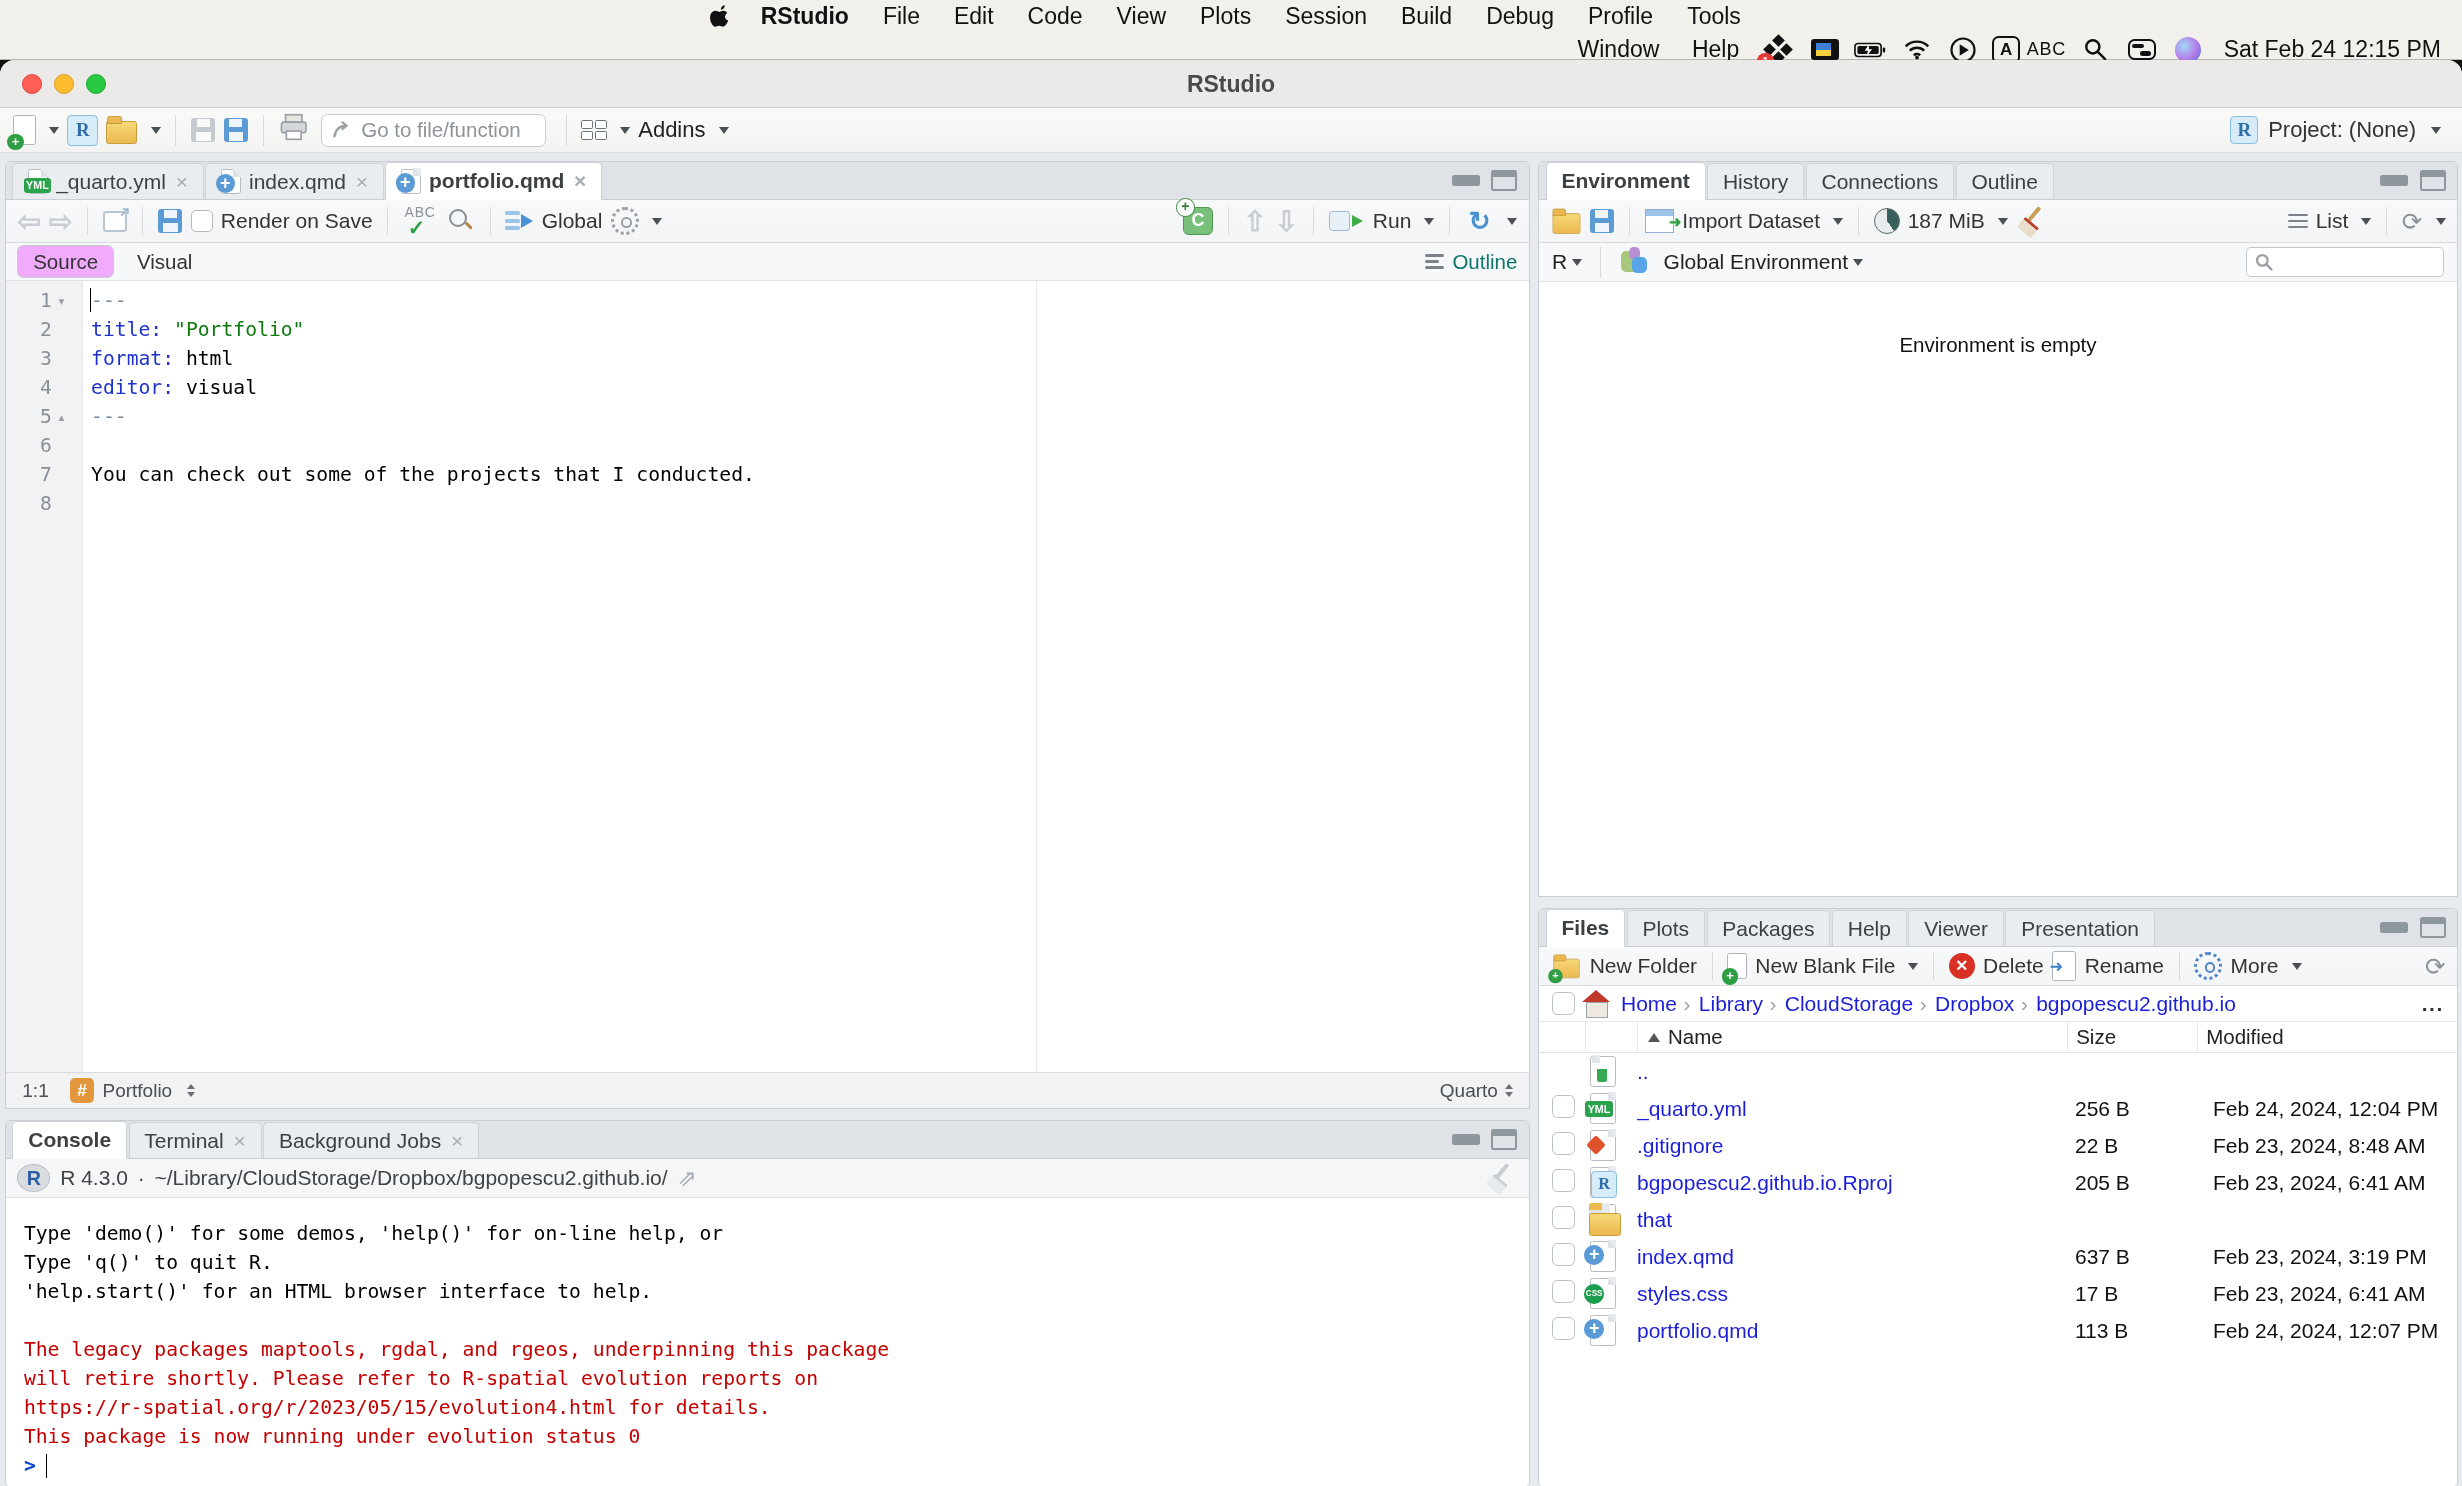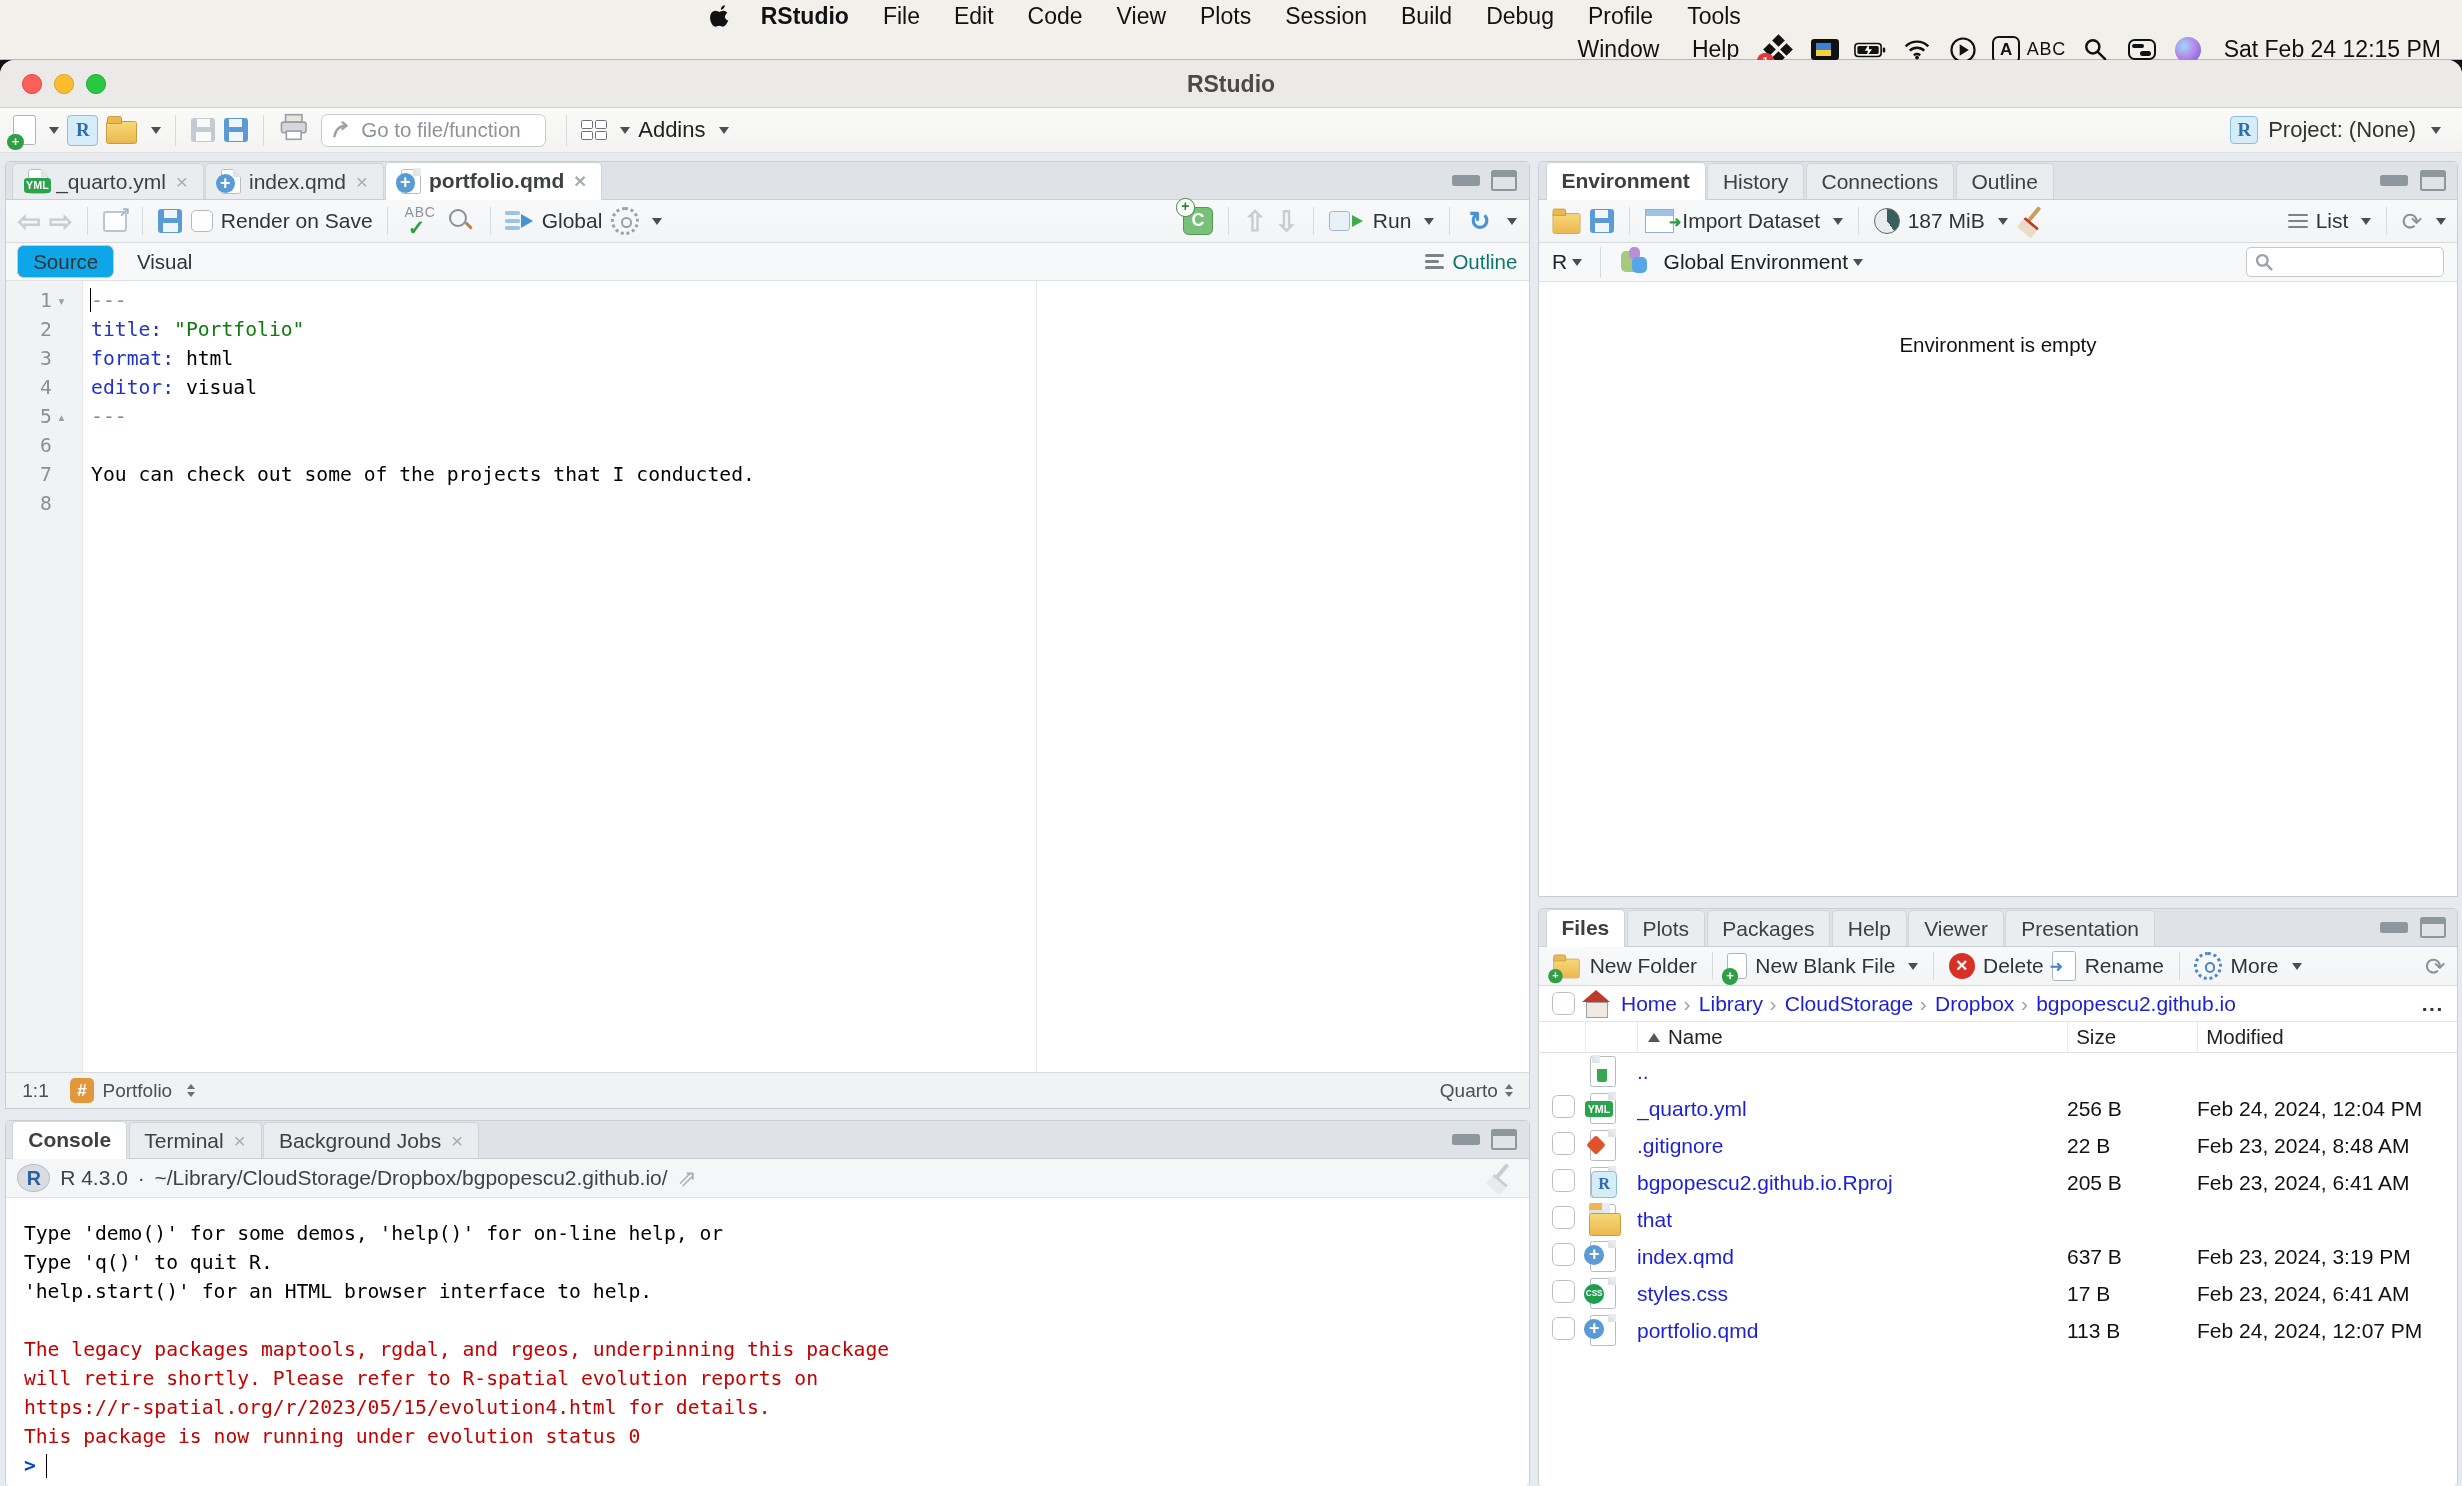--- a/index.html
+++ b/index.html
@@ -69,21 +69,21 @@
   .winctl { margin-left:auto; display:flex; align-items:center; gap:11.5px; padding:0 11.5px 8.2px 0; }
   .ic-min { width:28px; height:10.7px; background:#8f979e; border-radius:2.5px; }
   .ic-max { width:26px; height:21px; border:2.5px solid #8f979e; border-top-width:7.4px; border-radius:2.5px; }
 
   .ptoolbar { height:43px; background:linear-gradient(#f8f9fa,#f2f4f6); border-bottom:0.8px solid #d8dbde;
               display:flex; align-items:center; padding:0 11.5px; gap:8.2px; font-size:21px; color:#333; flex:none; }
   .ptoolbar .tb-sep { height:28px; }
 
   
   #mode-row { height:38px; background:#f6f8f9; border-bottom:0.8px solid #e0e3e6; display:flex; align-items:center; padding:0 11.5px; gap:14.8px; font-size:20.5px; flex:none; }
-  #source-toggle { background:#0ea5e9; border:0.8px solid #c6cbd0; border-radius:6.6px; padding:3.3px 14.8px; color:#333; }
+  #source-toggle { background:#f0abfc; border:0.8px solid #c6cbd0; border-radius:6.6px; padding:3.3px 14.8px; color:#333; }
   #visual-toggle { padding:3.3px 8.2px; color:#333; }
   #outline-btn { margin-left:auto; display:flex; align-items:center; gap:8.2px; color:#0f766e; }
   .bars { display:flex; flex-direction:column; gap:3.3px; }
   .bars i { display:block; height:2.5px; background:#7b828a; border-radius:1.6px; }
 
   #editor { flex:1; position:relative; background:#fff; overflow:hidden; font-family:"DejaVu Sans Mono", monospace; font-size:19.7px; }
   #editor-margin { position:absolute; left:1030px; top:0; bottom:0; width:0.8px; background:#e8eaec; }
   #editor-lines { position:absolute; left:0; top:4.9px; right:0; }
   .code-line { display:flex; height:29px; line-height:29px; }
   .ln { width:77px; flex:none; background:#f1f2f4; border-right:0.8px solid #e4e6e8; color:#8a9097; position:relative; }
@@ -141,21 +141,21 @@
   .c-cb { width:46px; padding-left:13px; flex:none; }
   .c-icon { width:52px; flex:none; display:flex; justify-content:flex-start; padding-left:4.9px; }
   .c-name { width:430px; flex:none; overflow:hidden; white-space:nowrap; }
   .c-size { width:130px; flex:none; }
   .c-mod { width:258px; flex:none; }
   #files-header .c-icon, #files-header .c-name, #files-header .c-size, #files-header .c-mod { border-left:0.8px solid #e7eaec; }
   .sort-tri { width:0; height:0; border-left:6.6px solid transparent; border-right:6.6px solid transparent; border-bottom:9px solid #555; display:inline-block; margin:0 8.2px 0 9.8px; }
   #file-rows { flex:1; overflow:hidden; background:#fff; }
   .frow { display:flex; align-items:center; height:37px; font-size:21px; }
   .frow .fname { color:var(--link); }
-  .frow .fsize, .frow .fmod { color:#111; }
+  .frow .fsize, .frow .fmod { color:#111;margin-left:8px; }
   .frow[data-nocheck] .cb { visibility:hidden; }
   .cb { width:23px; height:23px; border:1.6px solid #b9bec4; border-radius:5.7px; background:#fff; display:inline-block; }
 
   
   .fticon { position:relative; width:26px; height:31px; display:inline-block; }
   .fticon.page { background:#fff; border:1.6px solid #b6bcc2; border-radius:2.5px; }
   .fticon.page::before { content:""; position:absolute; right:-1.6px; top:-1.6px; border-width:0 8.2px 8.2px 0; border-style:solid; border-color:#dfe3e6 #e7eaee; }
   [data-icon="yml-icon"]::after { content:"YML"; position:absolute; left:-5.7px; top:7.4px; background:#2ba24c; color:#fff; font-size:10.7px; font-weight:bold; padding:1.6px 2.5px; border-radius:3.3px; font-family:"Liberation Sans",sans-serif; }
   [data-icon="qmd-icon"]::after { content:"+"; position:absolute; left:-6.6px; top:3.3px; width:19.7px; height:19.7px; background:var(--quarto-blue); color:#fff; border-radius:50%; font-size:18px; line-height:19.7px; text-align:center; font-weight:bold; }
   [data-icon="git-icon"]::after { content:""; position:absolute; left:-1.6px; top:6.6px; width:14px; height:14px; background:#e0522c; transform:rotate(45deg); border-radius:2.5px; }

